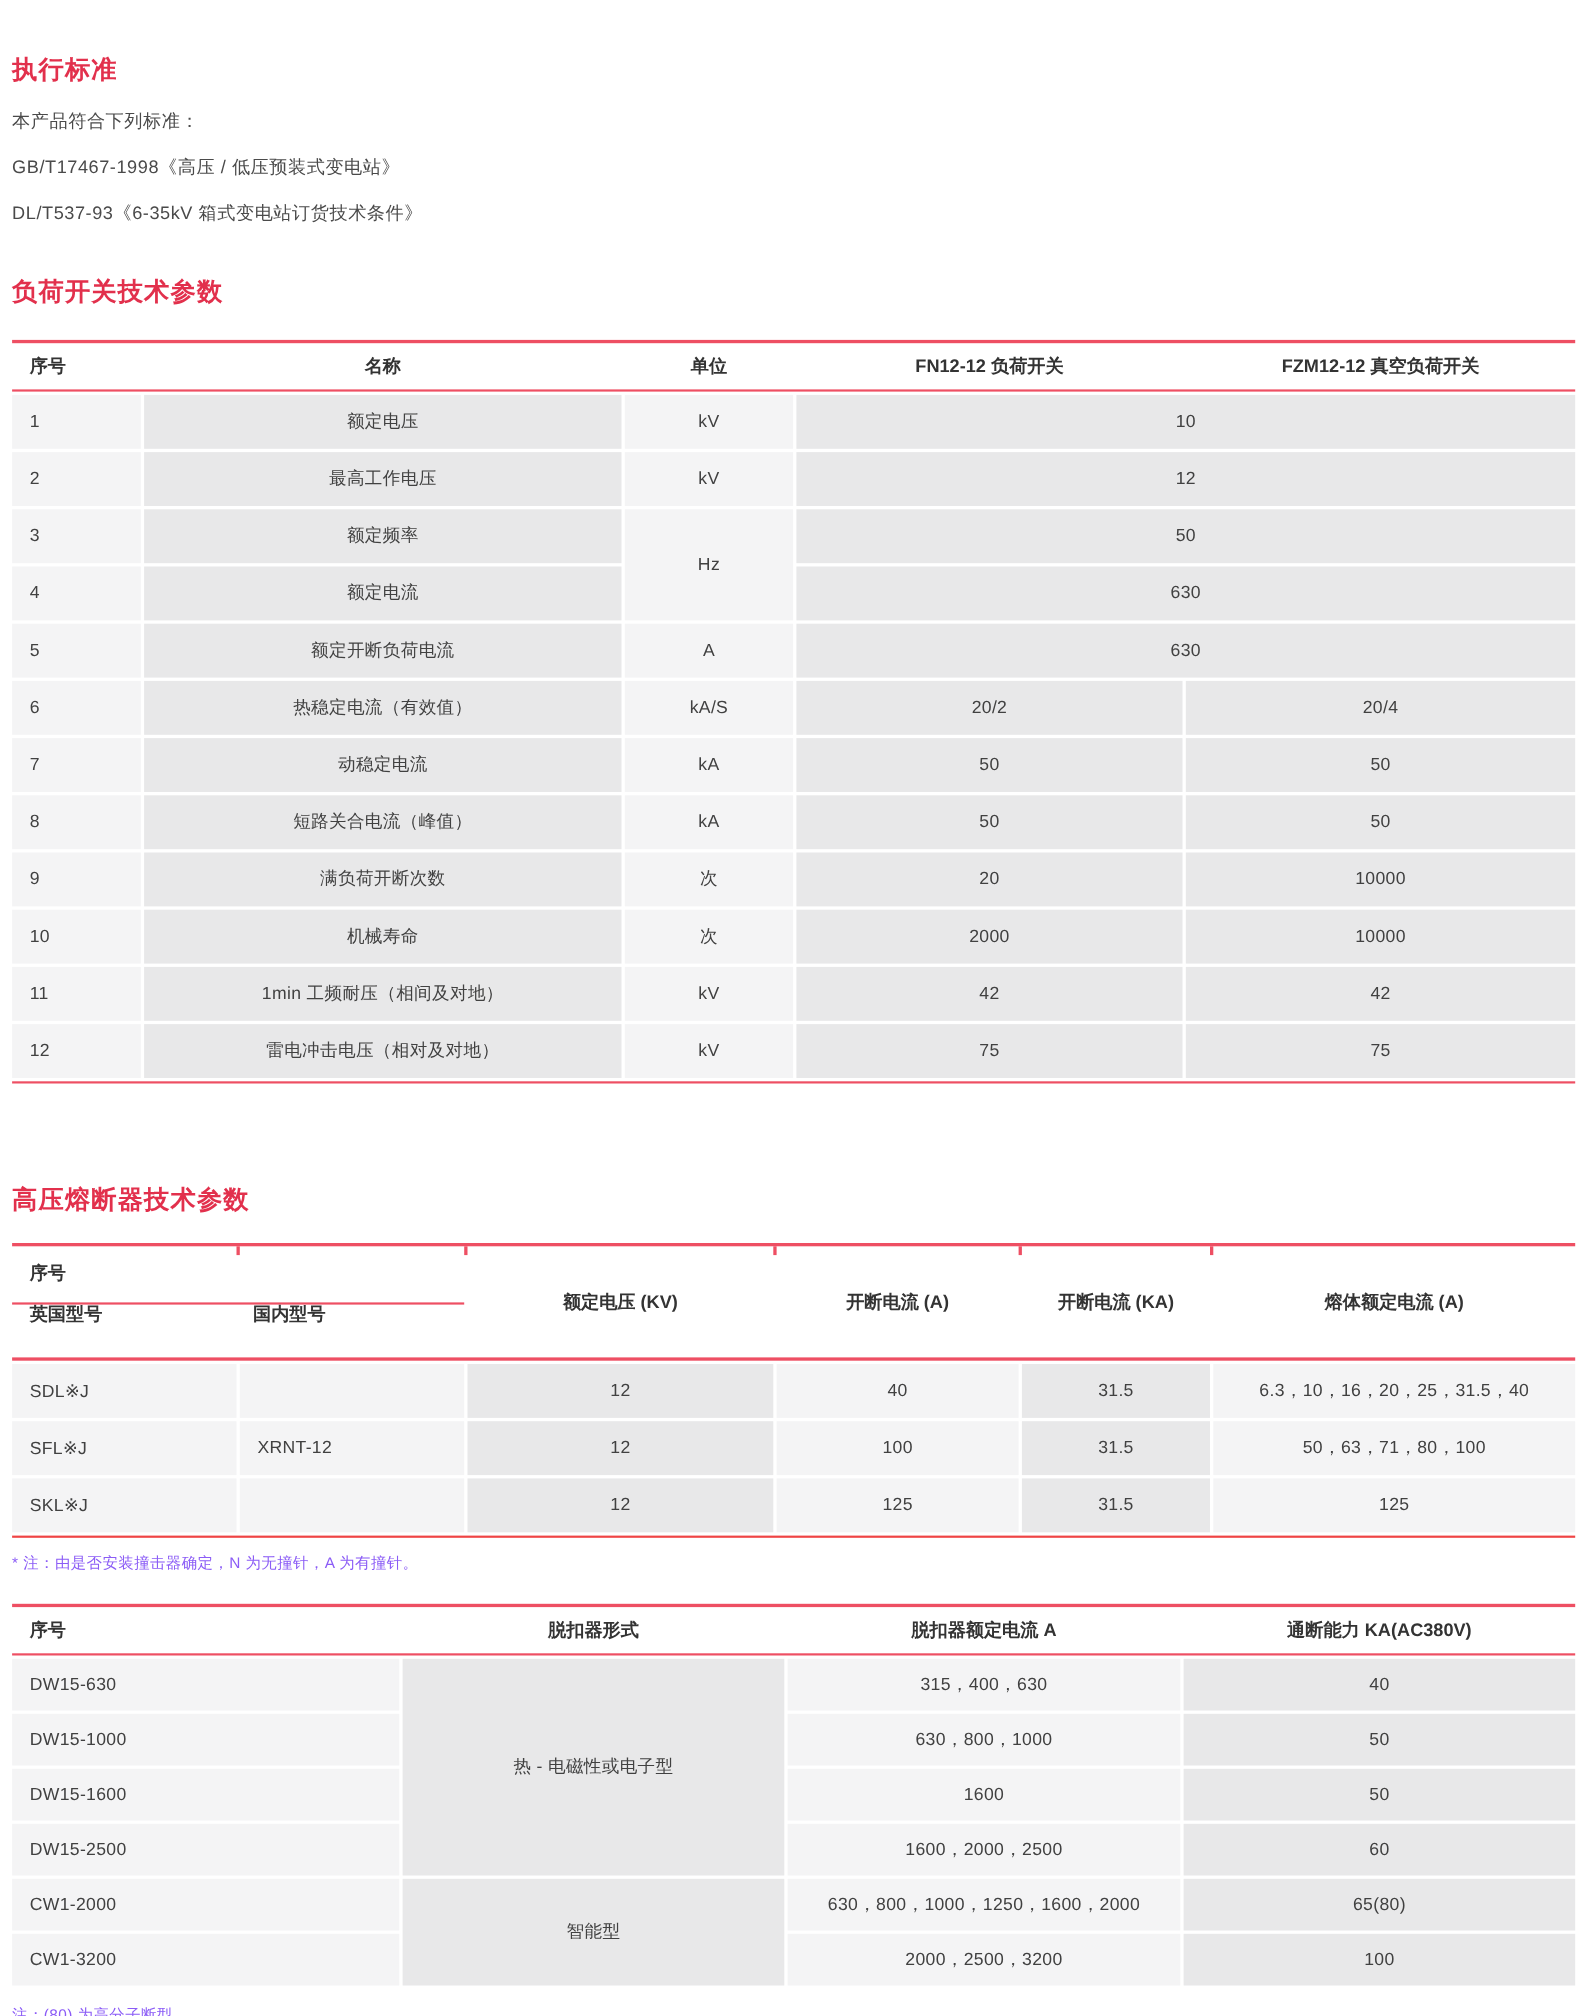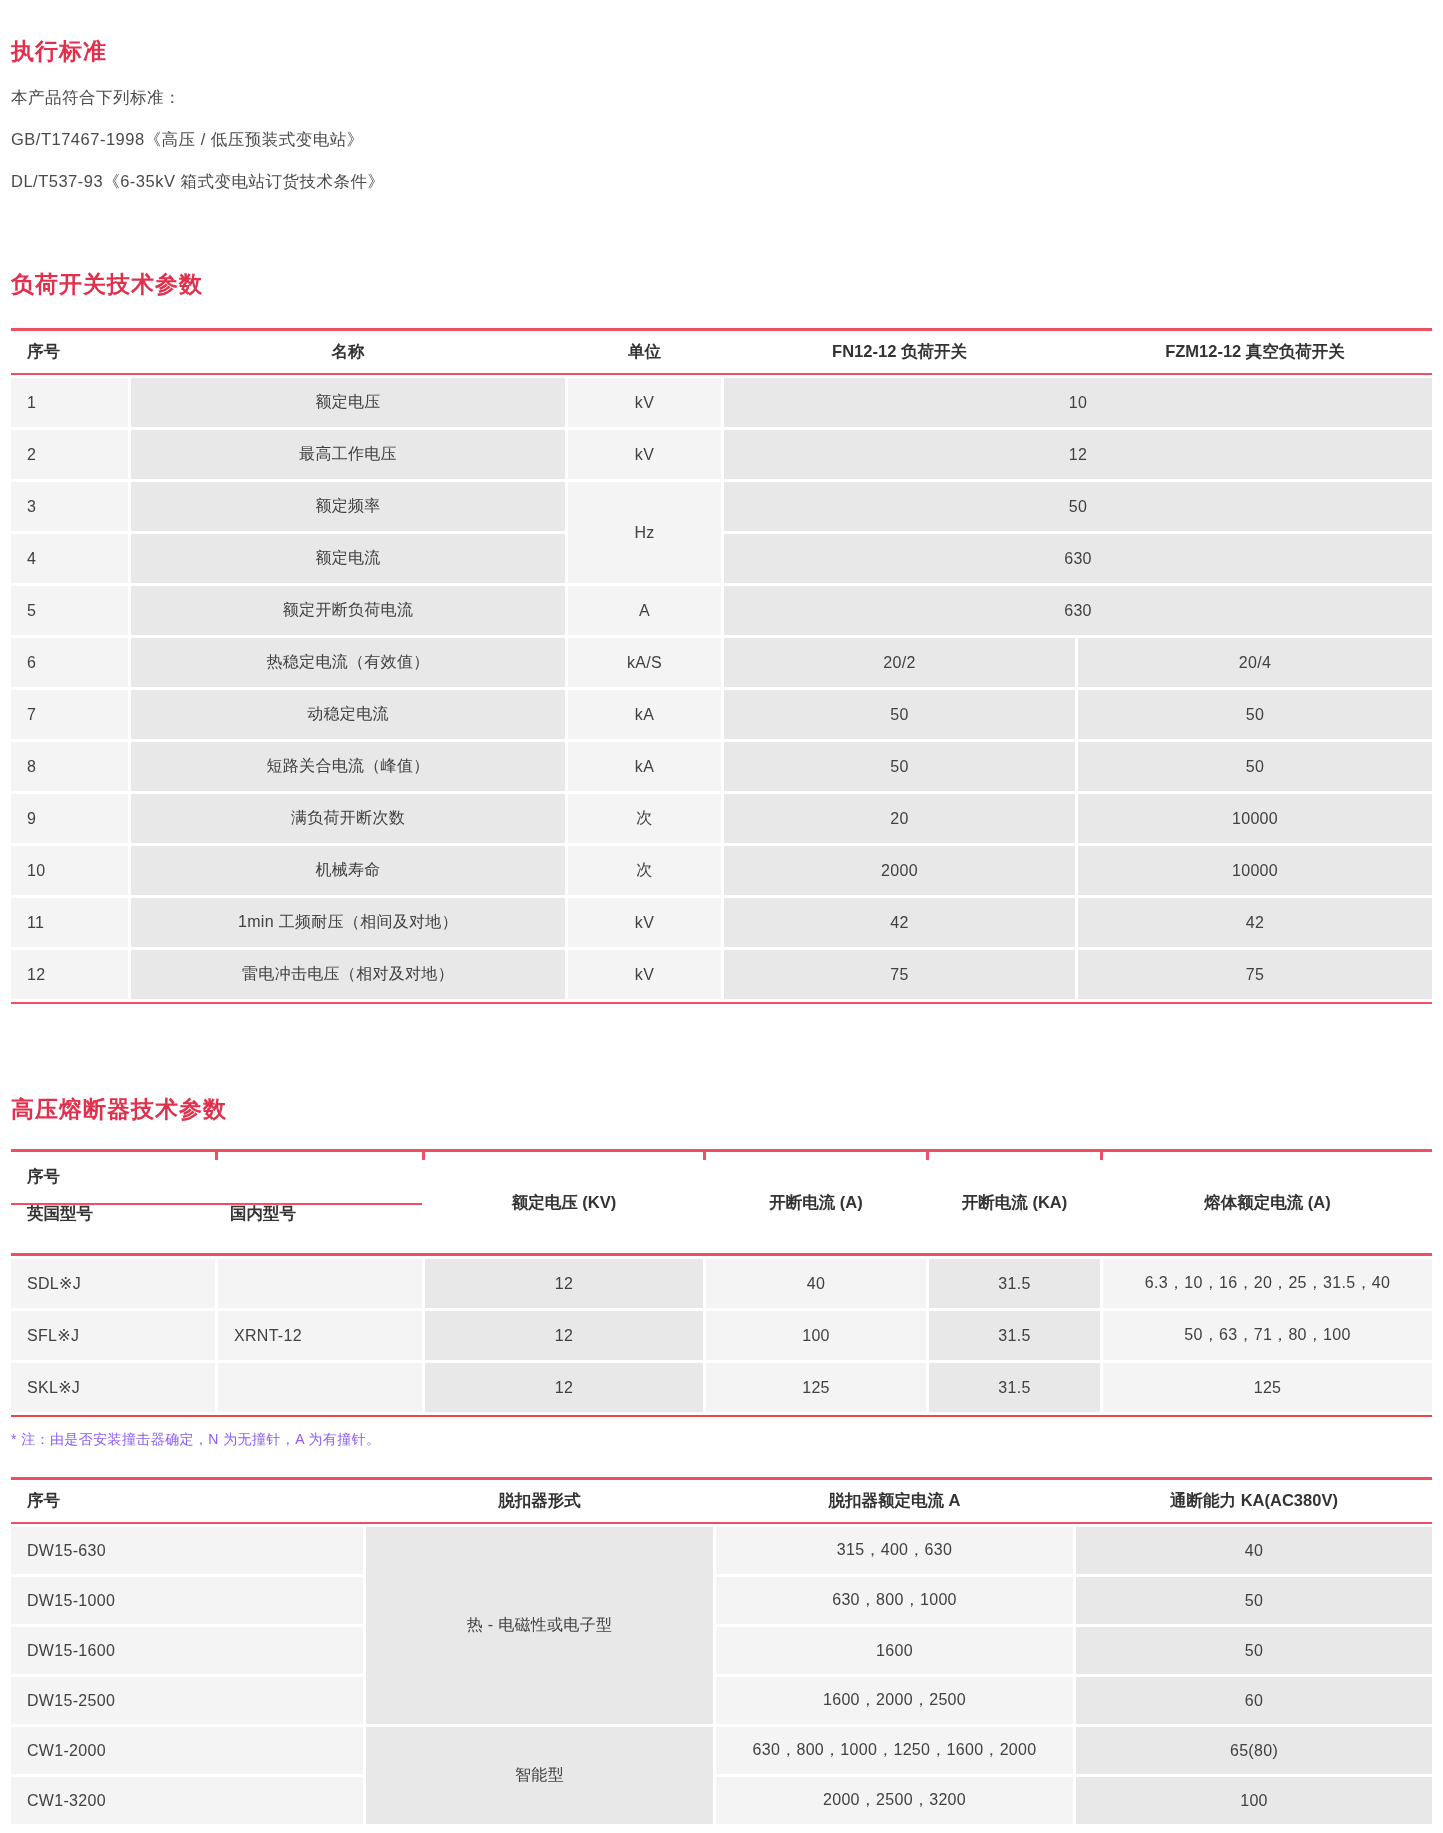--- a/index.html
+++ b/index.html
@@ -3,24 +3,24 @@
 <meta charset="utf-8">
 <style>
   * { margin:0; padding:0; box-sizing:border-box; }
   html,body { background:#fff; }
   .page {
     position:relative; width:1443px; height:1833px; overflow:hidden;
     background:#ffffff; padding:0 11px;
     font-family:"Liberation Sans","DejaVu Sans",sans-serif; color:#414141;
   }
   .h-red { color:#e2304c; font-size:23px; font-weight:700; letter-spacing:1px; }
-  .std-heading { padding-top:36px; }
+  .std-heading { padding-top:48px; }
   .std-line { font-size:16.5px; color:#4a4a4a; margin-top:20px; letter-spacing:0.5px; }
   .std-line:first-of-type { margin-top:28px; }
-  .sec2 { margin-top:76px; }
+  .sec2 { margin-top:45px; }
   .sec3 { margin-top:90px; }
 
   .tbl { border-top:3px solid #ee4f63; margin-top:28px; }
   .t2-tbl { margin-top:24px; }
   .t3-tbl { margin-top:28px; }
 
   .t-head { display:grid; gap:3px; align-items:center; height:44px;
             border-bottom:2px solid #ee4f63; font-weight:700; color:#333; font-size:16.5px; }
   .t1-cols { grid-template-columns:117px 434px 153px 351px 354px; }
   .t3-cols { grid-template-columns:352px 347px 357px 356px; }

